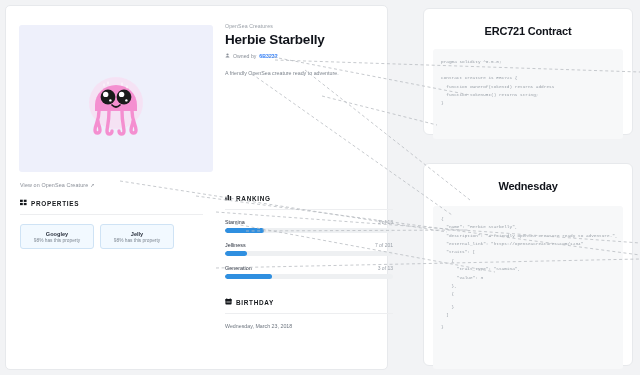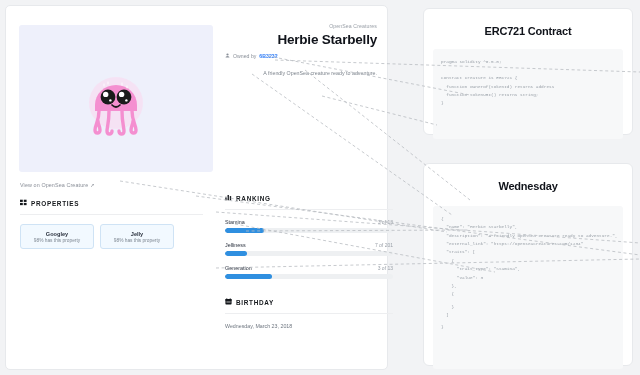--- a/index.html
+++ b/index.html
@@ -49,21 +49,21 @@
   .prop-grid{display:flex;gap:6px;margin-top:9px;}
   .prop-card{
     width:74px;height:25px;border:1px solid #cfe3f5;background:#f2f9ff;
     border-radius:3px;display:flex;flex-direction:column;align-items:center;
     justify-content:center;gap:1px;box-sizing:border-box;
   }
   .prop-name{font-size:5.6px;font-weight:bold;color:#2c3340;}
   .prop-sub{font-size:4.8px;color:#7e8792;}
 
   
-  .detail{position:absolute;left:219px;top:17px;width:152px;text-align:right;}
+  .detail{position:absolute;left:219px;top:17px;width:152px;}
   .collection{font-size:5.2px;color:#9aa0a8;letter-spacing:.1px;}
   .title{font-size:13.5px;font-weight:bold;letter-spacing:-.2px;margin-top:3px;color:#10131a;}
   .owner{display:flex;align-items:center;gap:3px;margin-top:6px;font-size:5.2px;color:#8a9099;}
   .owner .addr{color:#2f7cf6;font-weight:bold;}
   .desc{margin-top:11px;font-size:5.3px;color:#7d848d;line-height:1.3;}
 
   #ranking-section{position:absolute;left:219px;top:188px;width:168px;}
   #ranking-section .rule{margin-top:7px;}
   .rank-row{margin-top:9px;}
   .rank-top{display:flex;justify-content:space-between;align-items:baseline;}

